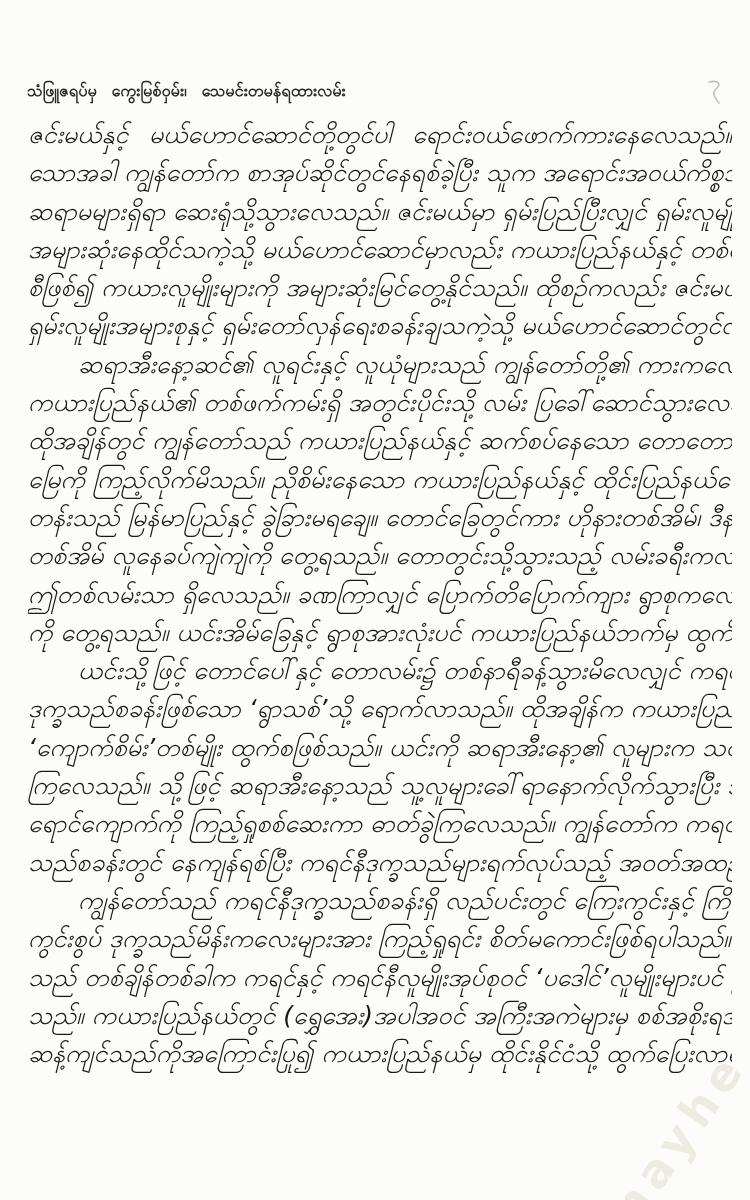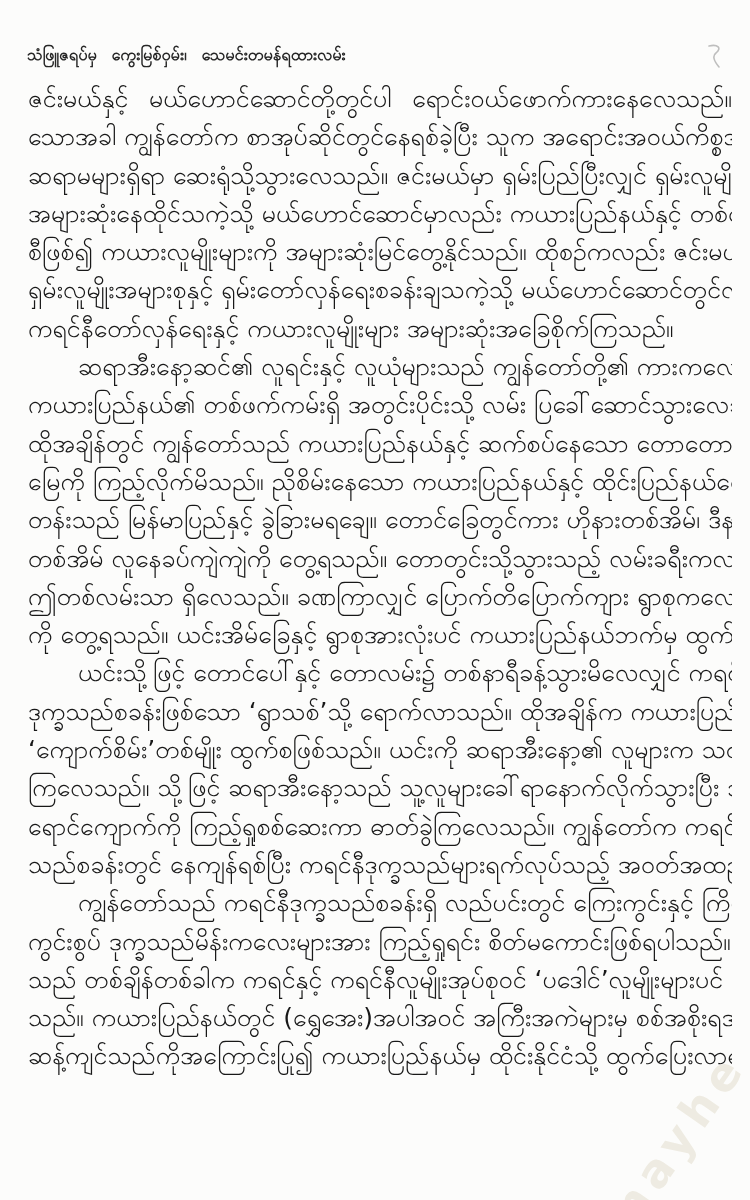--- a/index.html
+++ b/index.html
@@ -1,27 +1,27 @@
 <!DOCTYPE html>
 <html><head>
 <meta charset="utf-8">
 <style>
   html,body{margin:0;padding:0;}
   body{
     width:750px;height:1200px;overflow:hidden;position:relative;
     background:#fcfcfb;
     font-family:"DejaVu Sans",sans-serif;
   }
-  .page{position:absolute;inset:0;}
+  .page{position:absolute;inset:0;margin-top:36px;}
   .running-header{
     position:absolute;top:44px;left:27px;right:20px;
     font-size:16px;font-weight:700;color:#262626;
     word-spacing:9px;letter-spacing:.2px;white-space:nowrap;overflow:hidden;
   }
-  .text-block{position:absolute;top:80px;left:28px;width:704px;}
+  .text-block{position:absolute;top:80px;left:28px;width:704px;font-style:italic;}
   .line{
     height:38.3px;line-height:38.3px;font-size:25px;font-weight:500;
     color:#181818;white-space:nowrap;overflow:hidden;
     text-align:justify;text-align-last:justify;
   }
   .line.indent{padding-left:50px;}
   .line.end{text-align-last:left;}
   .corner-mark{position:absolute;left:706px;top:44px;opacity:.55;}
   .watermark{
     position:absolute;right:-30px;bottom:30px;
@@ -44,21 +44,20 @@
     </svg>
   </div>
 
   <div class="text-block">
       <div class="line">ဇင်းမယ်နှင့် မယ်ဟောင်ဆောင်တို့တွင်ပါ ရောင်းဝယ်ဖောက်ကားနေလေသည်။</div>
       <div class="line">သောအခါ ကျွန်တော်က စာအုပ်ဆိုင်တွင်နေရစ်ခဲ့ပြီး သူက အရောင်းအဝယ်ကိစ္စအတွက်</div>
       <div class="line">ဆရာမများရှိရာ ဆေးရုံသို့သွားလေသည်။ ဇင်းမယ်မှာ ရှမ်းပြည်ပြီးလျှင် ရှမ်းလူမျိုးများ</div>
       <div class="line">အများဆုံးနေထိုင်သကဲ့သို့ မယ်ဟောင်ဆောင်မှာလည်း ကယားပြည်နယ်နှင့် တစ်ဖက်ကမ်း</div>
       <div class="line">စီဖြစ်၍ ကယားလူမျိုးများကို အများဆုံးမြင်တွေ့နိုင်သည်။ ထိုစဉ်ကလည်း ဇင်းမယ်တွင်</div>
       <div class="line">ရှမ်းလူမျိုးအများစုနှင့် ရှမ်းတော်လှန်ရေးစခန်းချသကဲ့သို့ မယ်ဟောင်ဆောင်တွင်လည်း</div>
-      <div class="line end">ကရင်နီတော်လှန်ရေးနှင့် ကယားလူမျိုးများ အများဆုံးအခြေစိုက်ကြသည်။</div>
       <div class="line indent">ဆရာအီးနော့ဆင်၏ လူရင်းနှင့် လူယုံများသည် ကျွန်တော်တို့၏ ကားကလေးကို</div>
       <div class="line">ကယားပြည်နယ်၏ တစ်ဖက်ကမ်းရှိ အတွင်းပိုင်းသို့ လမ်း ပြခေါ်ဆောင်သွားလေသည်။</div>
       <div class="line">ထိုအချိန်တွင် ကျွန်တော်သည် ကယားပြည်နယ်နှင့် ဆက်စပ်နေသော တောတောင်ရေ</div>
       <div class="line">မြေကို ကြည့်လိုက်မိသည်။ ညိုစိမ်းနေသော ကယားပြည်နယ်နှင့် ထိုင်းပြည်နယ်တောင်</div>
       <div class="line">တန်းသည် မြန်မာပြည်နှင့် ခွဲခြားမရချေ။ တောင်ခြေတွင်ကား ဟိုနားတစ်အိမ်၊ ဒီနား</div>
       <div class="line">တစ်အိမ် လူနေခပ်ကျဲကျဲကို တွေ့ရသည်။ တောတွင်းသို့သွားသည့် လမ်းခရီးကလည်း</div>
       <div class="line">ဤတစ်လမ်းသာ ရှိလေသည်။ ခဏကြာလျှင် ပြောက်တိပြောက်ကျား ရွာစုကလေးများ</div>
       <div class="line">ကို တွေ့ရသည်။ ယင်းအိမ်ခြေနှင့် ရွာစုအားလုံးပင် ကယားပြည်နယ်ဘက်မှ ထွက်ပြေးလာ</div>
       <div class="line indent">ယင်းသို့ဖြင့် တောင်ပေါ်နှင့် တောလမ်း၌ တစ်နာရီခန့်သွားမိလေလျှင် ကရင်နီ</div>
       <div class="line">ဒုက္ခသည်စခန်းဖြစ်သော ‘ရွာသစ်’သို့ ရောက်လာသည်။ ထိုအချိန်က ကယားပြည်နယ်တွင်</div>

